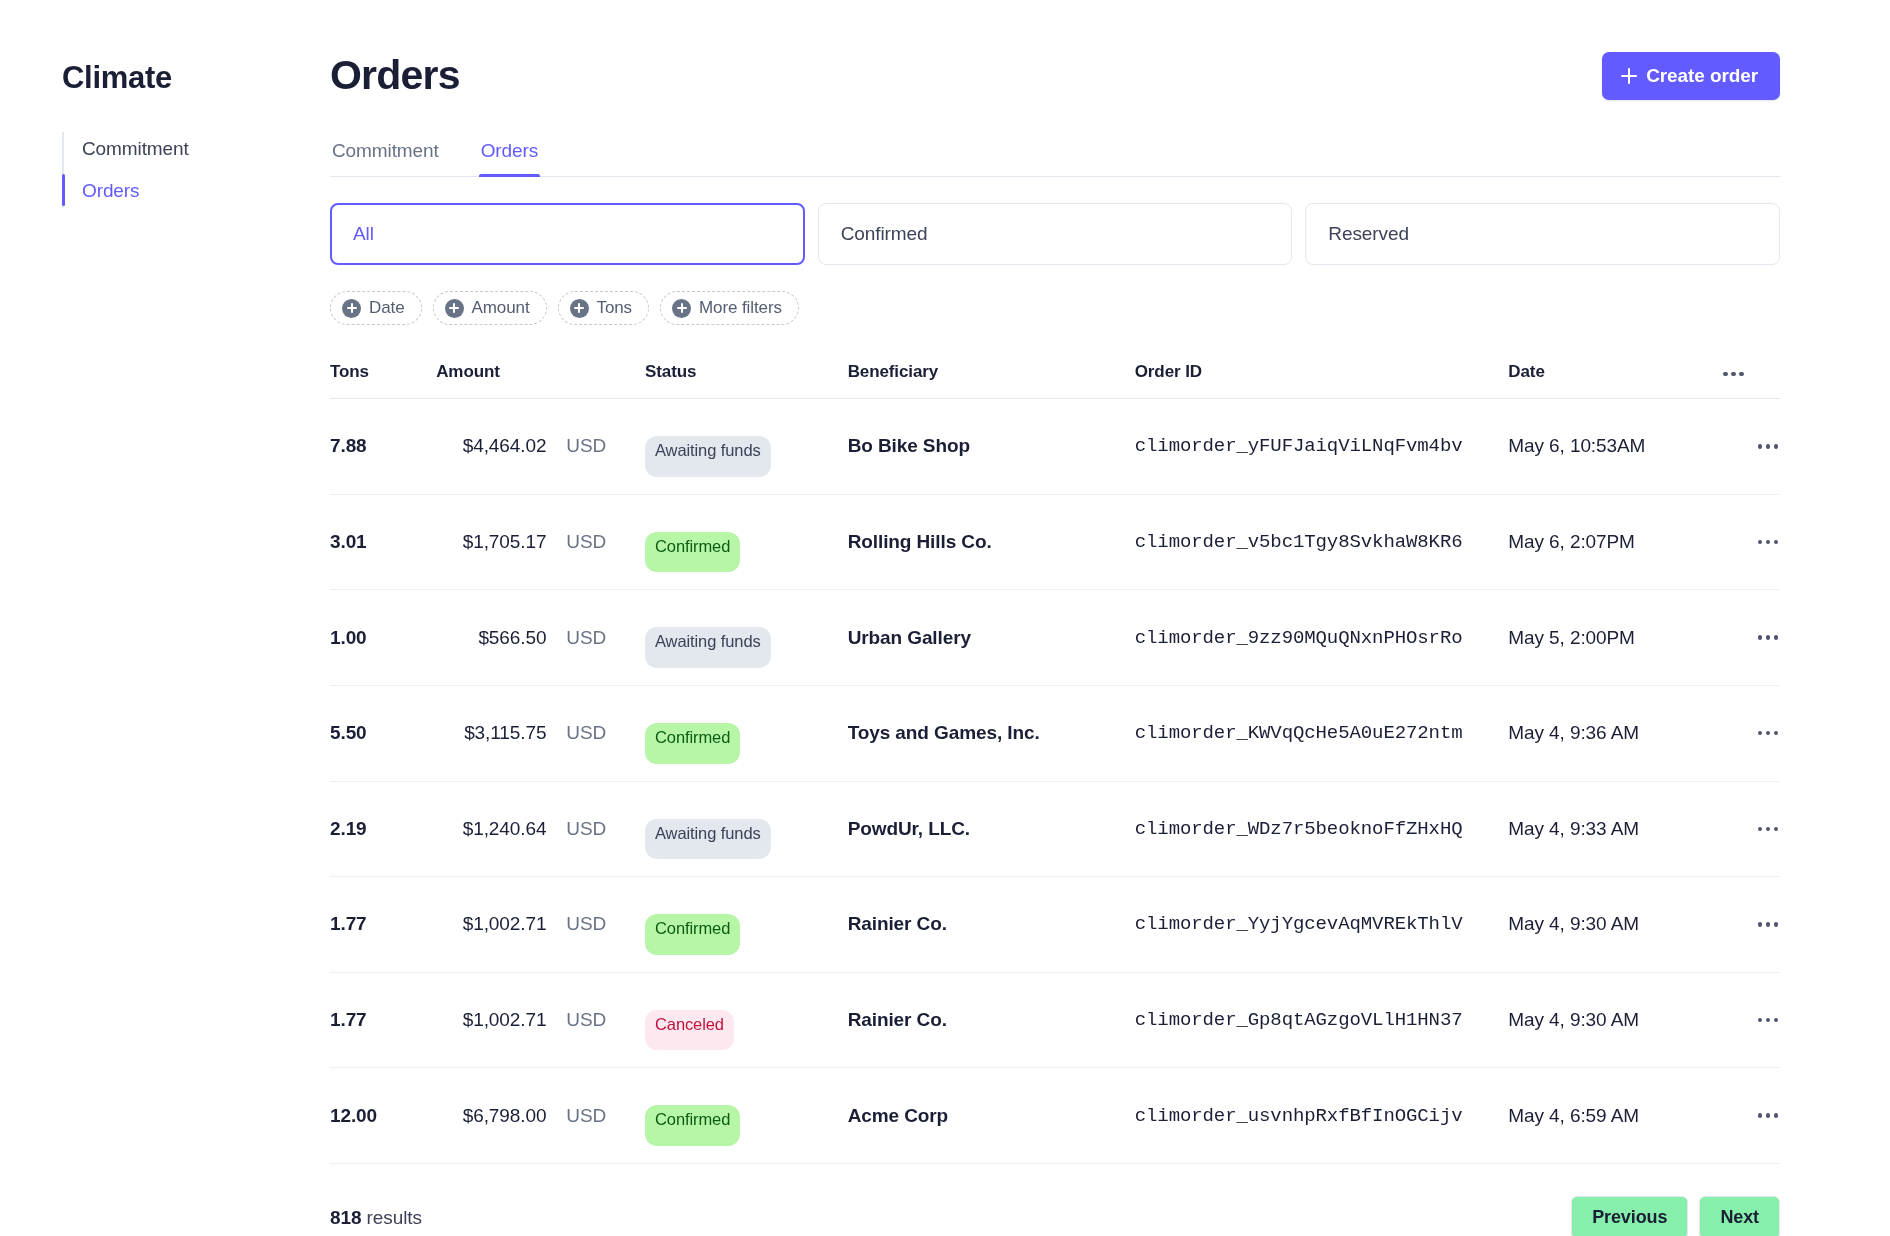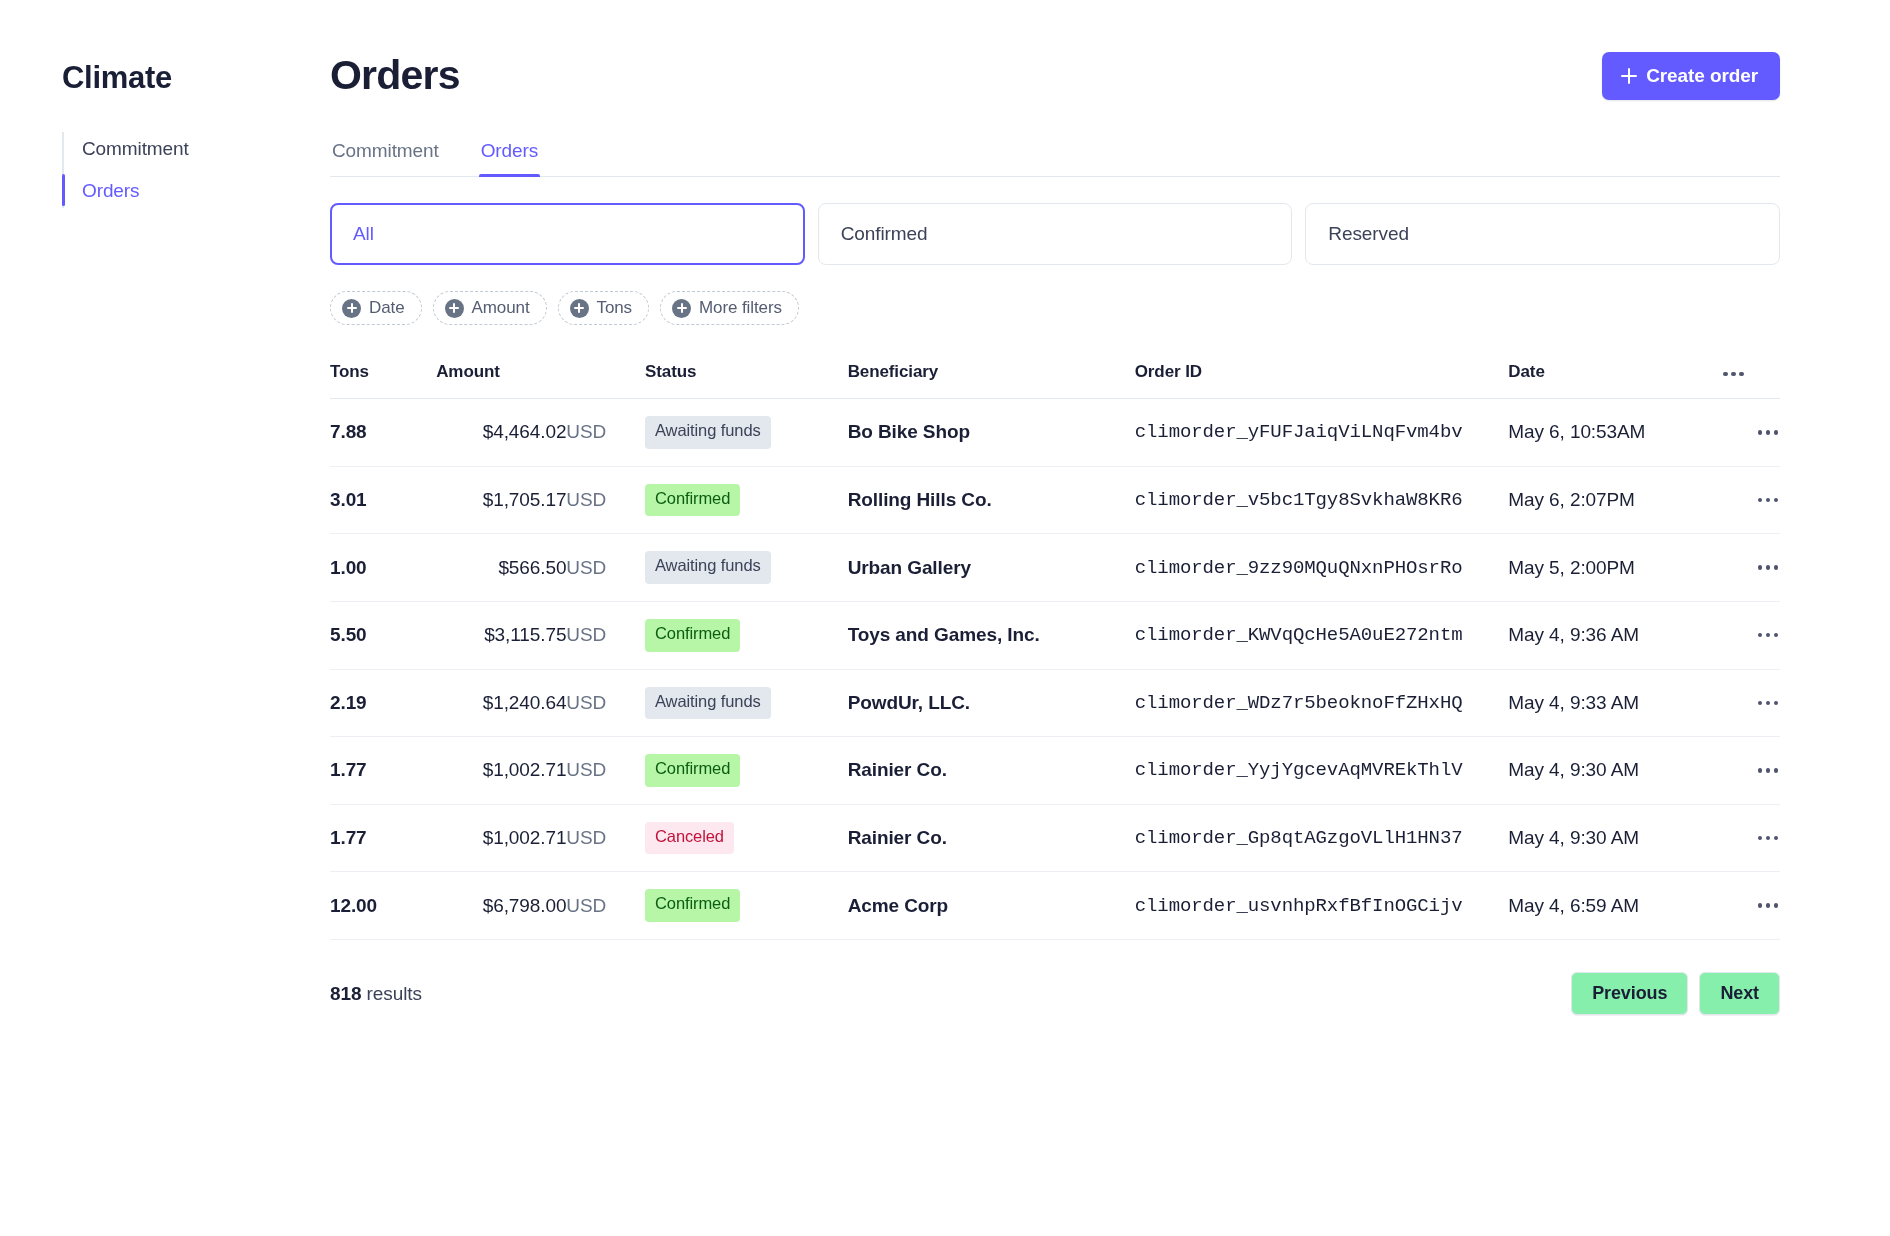--- a/index.html
+++ b/index.html
@@ -226,42 +226,43 @@
   .col-benef   { width: 290px; }
   .col-order   { width: 375px; margin-top: 34px; }
   .col-date    { width: 215px; }
   .col-menu    { width: 60px; }
 
   .cell-tons { font-weight: 700; font-size: 19px; }
   .cell-amount { text-align: left; }
   .amount-wrap {
     display: flex;
     align-items: center;
-    gap: 0;
+    gap: 20px;
     width: 170px;
   }
   .amount-num { flex: 1 1 auto; text-align: right; font-weight: 400; }
   .amount-cur { color: #697386; font-size: 19px; }
   .cell-benef { font-weight: 700; }
   .cell-order {
     font-family: "Liberation Mono", "DejaVu Sans Mono", monospace;
     font-size: 16.5px;
     color: #5b6272;
     letter-spacing: 0;
   }
   .cell-date { color: #3c4257; }
 
   .badge {
     display: inline-block;
-    border-radius: 4px;
-    padding: 4px 10px 8px 10px;
+    border-radius: 12px;
+    padding: 4px 10px 16px 10px;
     font-size: 16.5px;
     font-weight: 500;
     line-height: 1.25;
     letter-spacing: -0.1px;
+    margin-top: 20px;
   }
   .badge-awaiting { background: #e3e8ee; color: #3c4257; font-weight: 400; }
   .badge-confirmed { background: #b6f6a6; color: #0b5d14; }
   .badge-canceled { background: #fde8ef; color: #c0123c; }
 
   .dots {
     display: inline-flex;
     align-items: center;
     gap: 3.5px;
     cursor: pointer;

